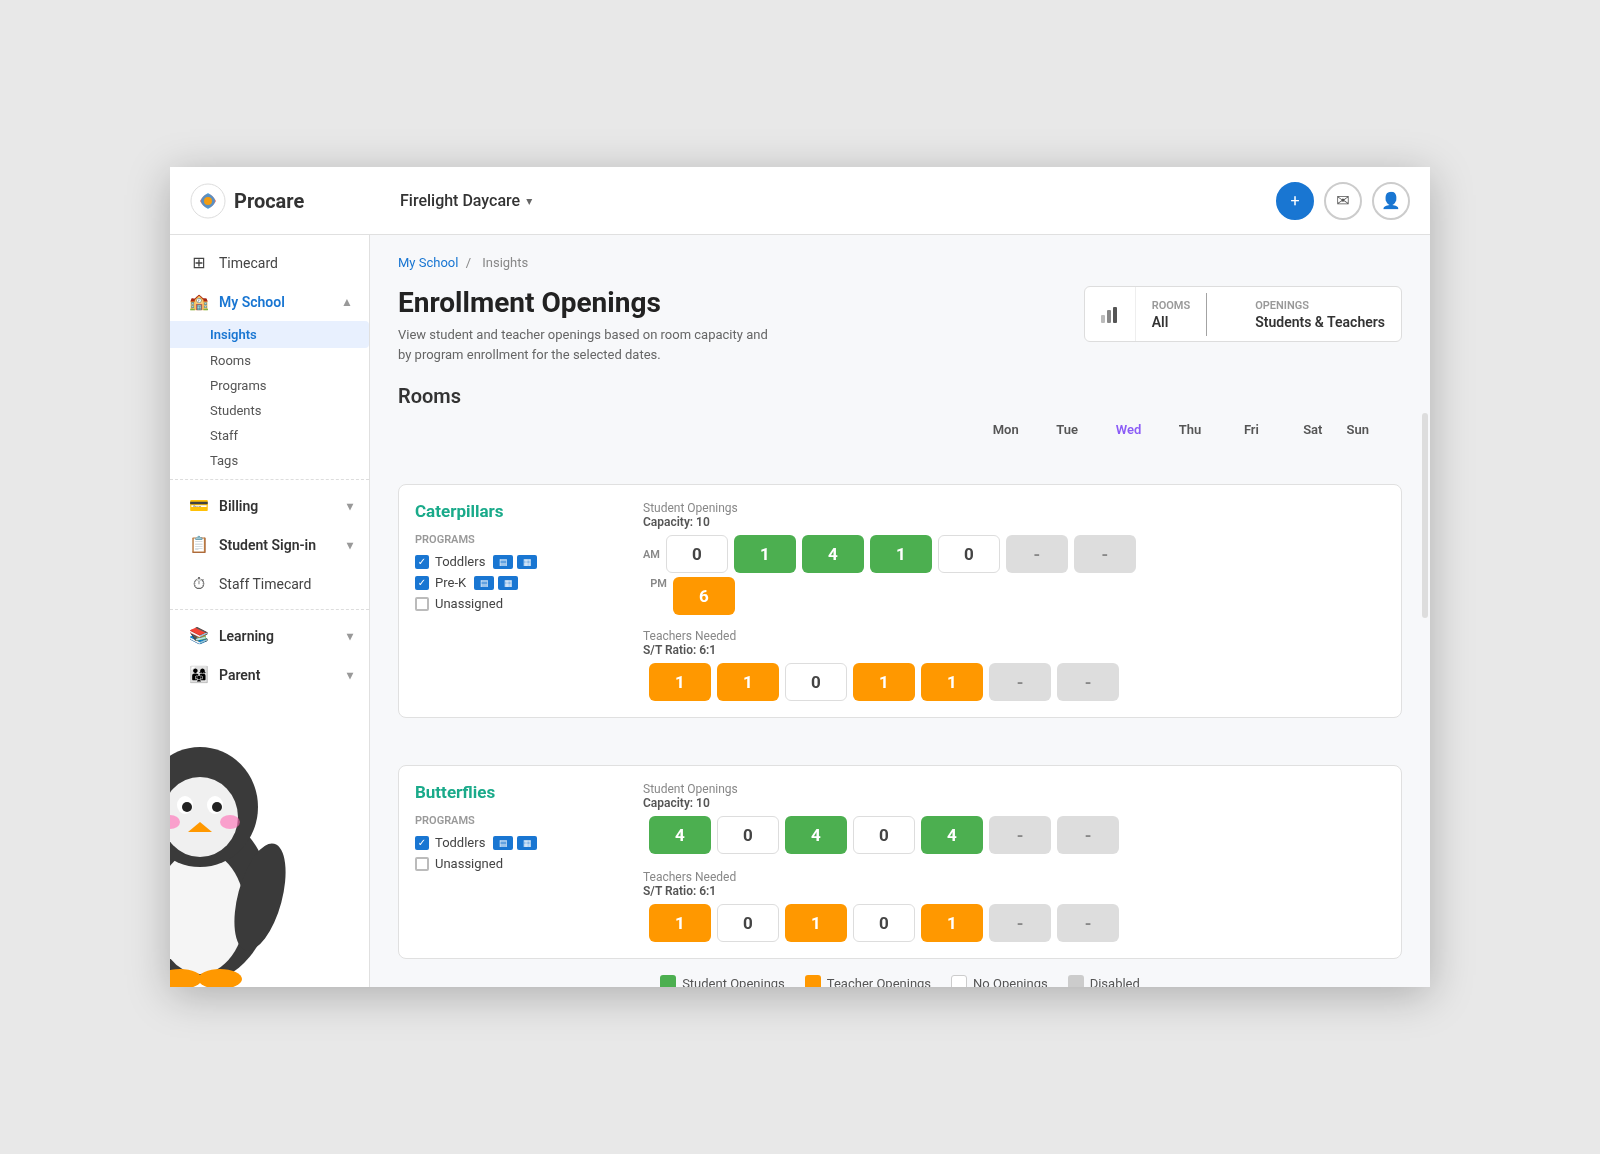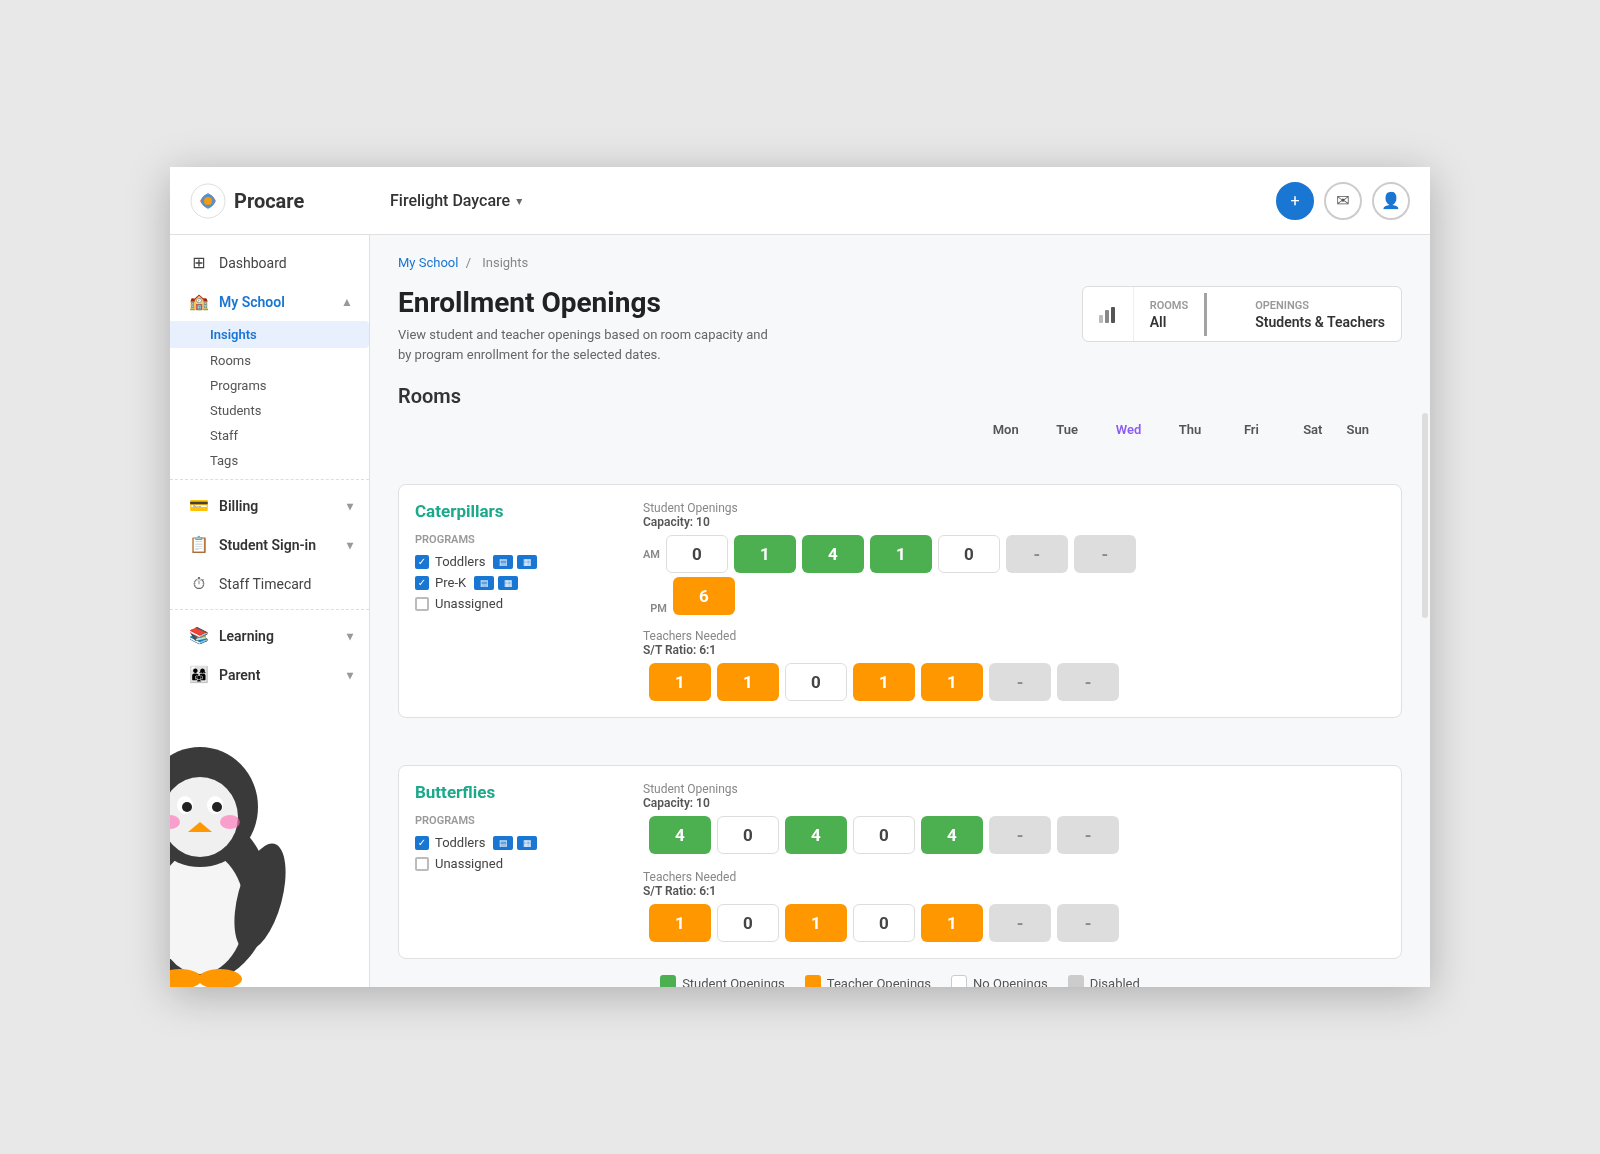--- a/index.html
+++ b/index.html
@@ -52,20 +52,21 @@
       color: #333;
     }
     .org-selector {
       display: flex;
       align-items: center;
       gap: 6px;
       font-size: 16px;
       font-weight: 500;
       color: #333;
       cursor: pointer;
+      margin-left: 10px;
     }
     .chevron-down {
       font-size: 12px;
       color: #666;
     }
     .topbar-right {
       margin-left: auto;
       display: flex;
       align-items: center;
       gap: 10px;
@@ -217,21 +218,21 @@
       border-right: 1px solid #eee;
     }
     .filter-section {
       padding: 6px 16px;
       display: flex;
       flex-direction: column;
       gap: 2px;
       cursor: pointer;
     }
     .filter-section + .filter-section {
-      border-left: 3px solid #a3a3a3;
+      border-left: 1px solid #a3a3a3;
       padding-left: 48px;
     }
     .filter-label {
       font-size: 11px;
       font-weight: 600;
       color: #999;
       text-transform: uppercase;
     }
     .filter-value {
       font-size: 14px;
@@ -396,21 +397,21 @@
         <span>👤</span>
       </div>
     </div>
   </div>
 
   <div class="main-layout">
 
     <div class="sidebar">
       <div class="sidebar-item">
         <span class="sidebar-icon">⊞</span>
-        <span>Dashboard</span>
+        <span>Timecard</span>
       </div>
 
       <div class="sidebar-item parent expanded">
         <span class="sidebar-icon">🏫</span>
         <span>My School</span>
         <span class="expand-icon">▲</span>
       </div>
       <div class="sidebar-sub active">Insights</div>
       <div class="sidebar-sub-item">Rooms</div>
       <div class="sidebar-sub-item">Programs</div>
@@ -538,21 +539,21 @@
 
                   <div class="day-cell white-cell" style="width:62px;height:38px;border-radius:6px;display:flex;align-items:center;justify-content:center;font-size:17px;font-weight:700;background:#fff;border:1px solid #ddd;color:#444;">0</div>
                   <div class="day-cell green" style="width:62px;height:38px;border-radius:6px;display:flex;align-items:center;justify-content:center;font-size:17px;font-weight:700;background:#4caf50;color:#fff;">1</div>
                   <div class="day-cell green" style="width:62px;height:38px;border-radius:6px;display:flex;align-items:center;justify-content:center;font-size:17px;font-weight:700;background:#4caf50;color:#fff;">4</div>
                   <div class="day-cell green" style="width:62px;height:38px;border-radius:6px;display:flex;align-items:center;justify-content:center;font-size:17px;font-weight:700;background:#4caf50;color:#fff;">1</div>
                   <div class="day-cell white-cell" style="width:62px;height:38px;border-radius:6px;display:flex;align-items:center;justify-content:center;font-size:17px;font-weight:700;background:#fff;border:1px solid #ddd;color:#444;">0</div>
                   <div class="day-cell gray-cell" style="width:62px;height:38px;border-radius:6px;display:flex;align-items:center;justify-content:center;font-size:17px;font-weight:700;background:#ddd;color:#888;">-</div>
                   <div class="day-cell gray-cell" style="width:62px;height:38px;border-radius:6px;display:flex;align-items:center;justify-content:center;font-size:17px;font-weight:700;background:#ddd;color:#888;">-</div>
                 </div>
               </div>
-              <div style="display:flex;align-items:flex-end;gap:6px;">
+              <div style="display:flex;align-items:flex-start;gap:6px;">
                 <span style="font-size:11px;font-weight:600;color:#888;width:24px;text-align:right;">PM</span>
                 <div style="display:flex;gap:6px;">
                   <div class="day-cell orange" style="width:62px;height:38px;border-radius:6px;display:flex;align-items:center;justify-content:center;font-size:17px;font-weight:700;background:#ff9800;color:#fff;">6</div>
                 </div>
               </div>
 
               <div style="margin-top:14px;margin-bottom:6px;">
                 <div style="font-size:12px;color:#888;">Teachers Needed</div>
                 <div style="font-size:12px;font-weight:600;color:#555;">S/T Ratio: 6:1</div>
               </div>

